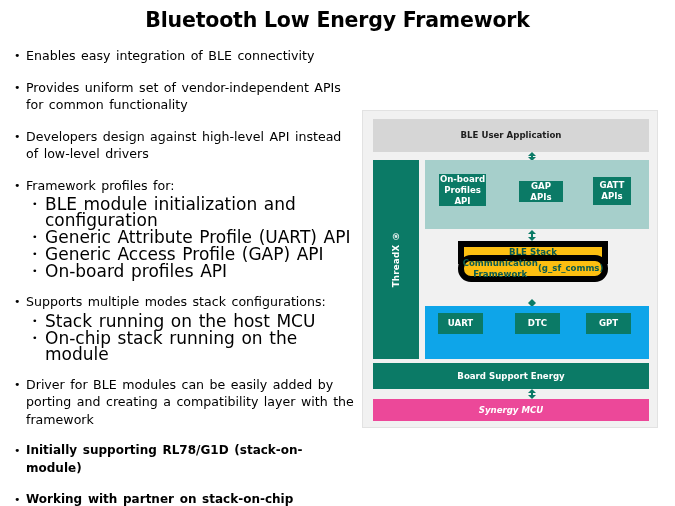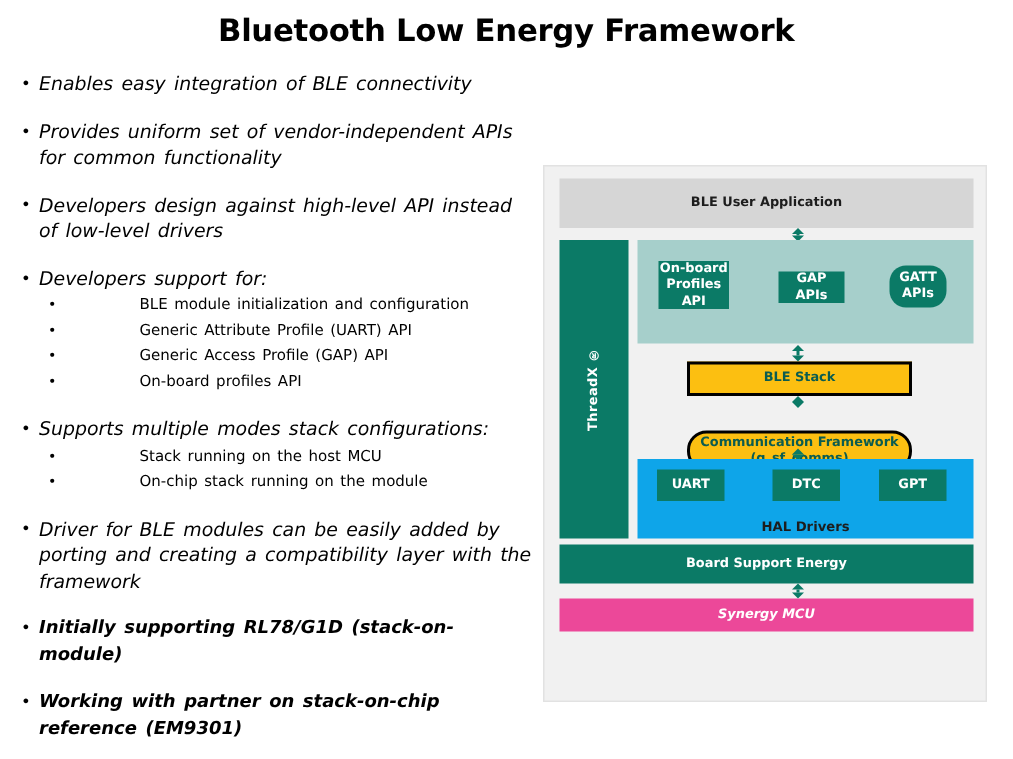--- a/index.html
+++ b/index.html
@@ -43,92 +43,90 @@
     line-height: 17px;
     text-align: left;
     padding-left: 4px;
   }
   .bullet .txt {
     flex: 1 1 auto;
     font-size: 12.6px;
     line-height: 17.5px;
     color: #000;
     word-spacing: 1.5px;
-    font-style: italic;
   }
   .bullet.bold .txt { font-weight: bold; font-size: 12px; }
 
   .sub-list { margin: 0; padding: 0; }
   .sub {
     display: flex;
     align-items: flex-start;
     margin-left: 22px;
     margin-top: 1px;
   }
   .sub .dot {
     flex: 0 0 auto;
     width: 13px;
     color: #000;
     font-size: 9.5px;
     line-height: 16px;
   }
   .sub .txt {
     flex: 1 1 auto;
-    font-size: 10px;
+    font-size: 17px;
     line-height: 16px;
     color: #000;
     word-spacing: 1.2px;
-    margin-left: 48px;
   }
   .grp { margin-bottom: 14px; }
 
   
   #diagram {
     position: absolute;
     left: 362px; top: 110px;
-    width: 296px; height: 358px;
+    width: 296px; height: 318px;
     background: #f1f1f1;
     border: 1px solid #e2e2e2;
   }
   .box {
     display: flex;
     align-items: center;
     justify-content: center;
     text-align: center;
     position: absolute;
     font-size: 8.6px;
     font-weight: bold;
     line-height: 11px;
   }
   .teal   { background: #0b7a66; color: #ffffff; }
   .navy   { background: #ec4899; color: #ffffff; font-style: italic; }
   .grey   { background: #d6d6d6; color: #1d1d1d; }
-  .amber  { background: #fcbf11; color: #0b5c50; border: 2px solid #000000; }
+  .amber  { background: #fcbf11; color: #0b5c50; border: 6px solid #000000; }
 
   
   #ble-user-application { left: 10px;  top: 8px;   width: 276px; height: 33px; }
   #threadx-col          { left: 10px;  top: 49px;  width: 46px;  height: 199px; }
   #threadx-label {
     writing-mode: vertical-rl;
     transform: rotate(180deg);
     font-size: 8.6px; font-weight: bold; color: #ffffff;
     letter-spacing: 0.3px;
   }
   #ble-framework-container { left: 62px; top: 49px; width: 224px; height: 69px;
                              background: #a6cfcb; position: absolute; }
   #onboard-profiles-api { left: 14px; top: 14px; width: 47px; height: 32px; }
   #gap-apis             { left: 94px; top: 21px; width: 44px; height: 21px; }
-  #gatt-apis            { left: 168px; top: 17px; width: 38px; height: 28px; border-radius: 11px; }
+  #gatt-apis            { left: 168px; top: 17px; width: 38px; height: 28px; }
   #ble-framework-label {
     position: absolute; left: 0; bottom: 2px; width: 224px;
     text-align: center; font-size: 8.8px; font-weight: bold; color: #1d1d1d;
   }
   #ble-stack            { left: 95px; top: 130px; width: 150px; height: 23px; }
-  #communication-framework { left: 95px; top: 176px; width: 150px; height: 27px;
-                             flex-direction: column; border-radius: 13px; }
+  #communication-framework { left: 95px; top: 144px; width: 150px; height: 27px;
+                             flex-direction: row; border-radius: 13px; }
   #hal-drivers-container { left: 62px; top: 195px; width: 224px; height: 53px;
                            background: #0ea5e9; position: absolute; }
   #uart-box { left: 13px; top: 7px; width: 45px; height: 21px; }
   #dtc-box  { left: 90px; top: 7px; width: 45px; height: 21px; }
   #gpt-box  { left: 161px; top: 7px; width: 45px; height: 21px; }
   #hal-drivers-label {
     position: absolute; left: 0; bottom: 2px; width: 224px;
     text-align: center; font-size: 8.8px; font-weight: bold; color: #1d1d1d;
   }
   #board-support-package { left: 10px; top: 252px; width: 276px; height: 26px; }
@@ -178,21 +176,21 @@
     </div>
     <div class="grp">
       <div class="bullet">
         <span class="dot">•</span>
         <span class="txt">Developers design against high-level API instead of low-level drivers</span>
       </div>
     </div>
     <div class="grp">
       <div class="bullet tight">
         <span class="dot">•</span>
-        <span class="txt">Developers support for:</span>
+        <span class="txt">Framework profiles for:</span>
       </div>
       <div class="sub-list">
         <div class="sub">
           <span class="dot">•</span>
           <span class="txt">BLE module initialization and configuration</span>
         </div>
         <div class="sub">
           <span class="dot">•</span>
           <span class="txt">Generic Attribute Profile (UART) API</span>
         </div>
@@ -284,21 +282,20 @@
   <div class="arrow" id="arrow-comms-hal">
     <i class="up"></i>
       <s></s>
       <i class="down"></i>
   </div>
 
   <div id="hal-drivers-container">
     <div class="box teal" id="uart-box">UART</div>
     <div class="box teal" id="dtc-box">DTC</div>
     <div class="box teal" id="gpt-box">GPT</div>
-    <div id="hal-drivers-label">HAL Drivers</div>
   </div>
 
   <div class="box teal" id="board-support-package">Board Support Energy</div>
 
   <div class="arrow" id="arrow-bsp-mcu">
     <i class="up"></i>
       <s></s>
       <i class="down"></i>
   </div>
 

